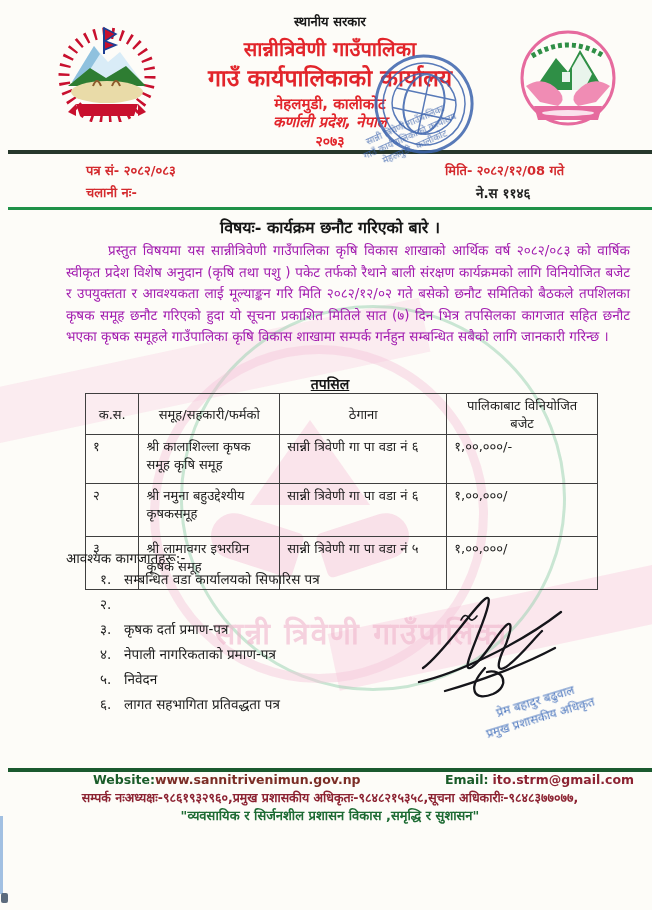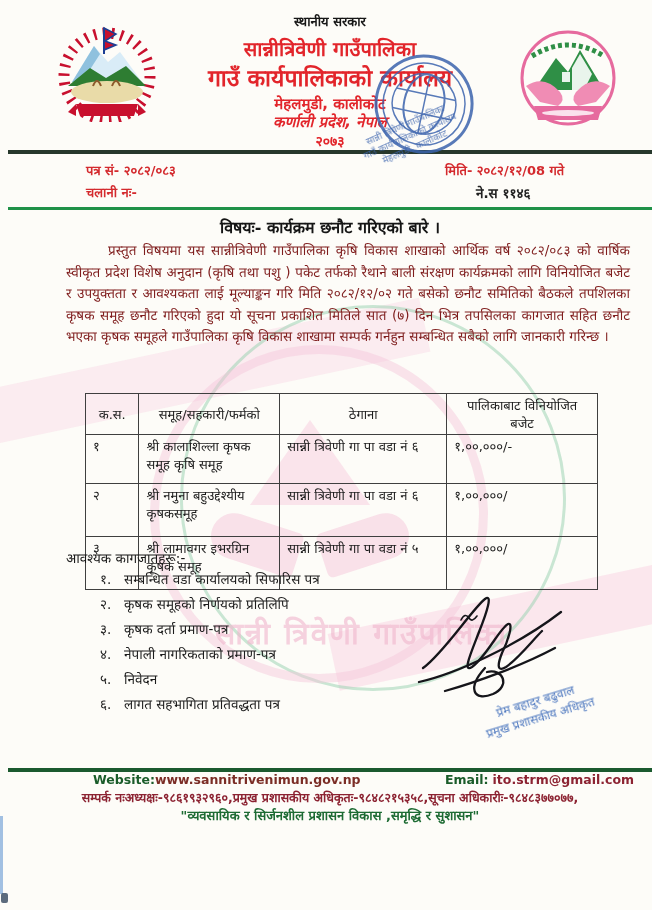--- a/index.html
+++ b/index.html
@@ -40,21 +40,21 @@
   .line-mid{top:207px;left:0;width:652px;height:3px;background:#1f9148;}
   .line-footer{top:768px;left:0;width:652px;height:4px;background:#1b5a2f;}
   
   .ref{font-size:13px;font-weight:bold;color:#d42a2e;white-space:nowrap;}
   .ref-letter{left:78px;top:161px;}
   .ref-date{left:437px;top:161px;}
   .ref-chalani{left:78px;top:183px;}
   .ref-nes{left:468px;top:184px;font-size:13.5px;color:#222;font-weight:bold;}
   
   .subject{top:216px;left:0;right:0;text-align:center;font-size:16px;font-weight:bold;color:#151515;}
-  .body-par{left:58px;top:240px;width:564px;font-size:13.5px;line-height:21.6px;text-align:justify;text-indent:42px;color:#7f1d1d;}
+  .body-par{left:58px;top:240px;width:564px;font-size:13.5px;line-height:21.6px;text-align:justify;text-indent:42px;color:#a21caf;}
   .tapasil{top:374px;left:0;right:0;text-align:center;font-size:14px;font-weight:bold;text-decoration:underline;color:#151515;}
   
   table.sch{left:85px;top:393px;position:absolute;z-index:2;border-collapse:collapse;width:513px;font-size:13px;color:#1c1c1c;}
   table.sch td,table.sch th{border:1px solid #3f3f3f;padding:2px 7px;vertical-align:top;text-align:left;font-weight:normal;background:transparent;}
   table.sch th{text-align:center;height:22px;vertical-align:middle;}
   .col-sn{width:40px;} .col-grp{width:135px;} .col-adr{width:168px;} .col-bud{width:146px;}
   .row-h1 td{height:44px;} .row-h2 td{height:48px;} .row-h3 td{height:48px;}
   
   .docs-heading{left:58px;top:549px;font-size:13.5px;color:#161616;}
   .docs-list{left:92px;top:570px;width:330px;}
@@ -146,20 +146,21 @@
   <div class="abs z2 line-mid"></div>
 
   <div class="abs z2 ref ref-letter">पत्र सं- २०८२/०८३</div>
   <div class="abs z2 ref ref-date">मिति- २०८२/१२/08 गते</div>
   <div class="abs z2 ref ref-chalani">चलानी नः-</div>
   <div class="abs z2 ref-nes">ने.स ११४६</div>
 
   <div class="abs z2 subject">विषयः- कार्यक्रम छनौट गरिएको बारे ।</div>
   <div class="abs z2 body-par">प्रस्तुत विषयमा यस सान्नीत्रिवेणी गाउँपालिका कृषि विकास शाखाको आर्थिक वर्ष २०८२/०८३ को वार्षिक स्वीकृत प्रदेश विशेष अनुदान (कृषि तथा पशु ) पकेट तर्फको रैथाने बाली संरक्षण कार्यक्रमको लागि विनियोजित बजेट र उपयुक्तता र आवश्यकता लाई मूल्याङ्कन गरि मिति २०८२/१२/०२ गते बसेको छनौट समितिको बैठकले तपशिलका कृषक समूह छनौट गरिएको हुदा यो सूचना प्रकाशित मितिले सात (७) दिन भित्र तपसिलका कागजात सहित छनौट भएका कृषक समूहले गाउँपालिका कृषि विकास शाखामा सम्पर्क गर्नहुन सम्बन्धित सबैको लागि जानकारी गरिन्छ ।</div>
 
+  <div class="abs z2 tapasil">तपसिल</div>
   <table class="sch">
     <tbody>
         <tr>
       <th class="col-sn">क.स.</th>
       <th class="col-grp">समूह/सहकारी/फर्मको</th>
       <th class="col-adr">ठेगाना</th>
       <th class="col-bud">पालिकाबाट विनियोजित बजेट</th>
     </tr>
     <tr class="row-h1">
       <td>१</td>
@@ -183,21 +184,20 @@
     </table>
 
   <div class="abs z2 docs-heading">आवश्यक कागजातहरू:-</div>
   <div class="abs z2 docs-list">
     <div class="doc-item">
       <span class="doc-no">१.</span>
       <span>सम्बन्धित वडा कार्यालयको सिफारिस पत्र</span>
     </div>
     <div class="doc-item">
       <span class="doc-no">२.</span>
-      <span>कृषक समूहको निर्णयको प्रतिलिपि</span>
     </div>
     <div class="doc-item">
       <span class="doc-no">३.</span>
       <span>कृषक दर्ता प्रमाण-पत्र</span>
     </div>
     <div class="doc-item">
       <span class="doc-no">४.</span>
       <span>नेपाली नागरिकताको प्रमाण-पत्र</span>
     </div>
     <div class="doc-item">

